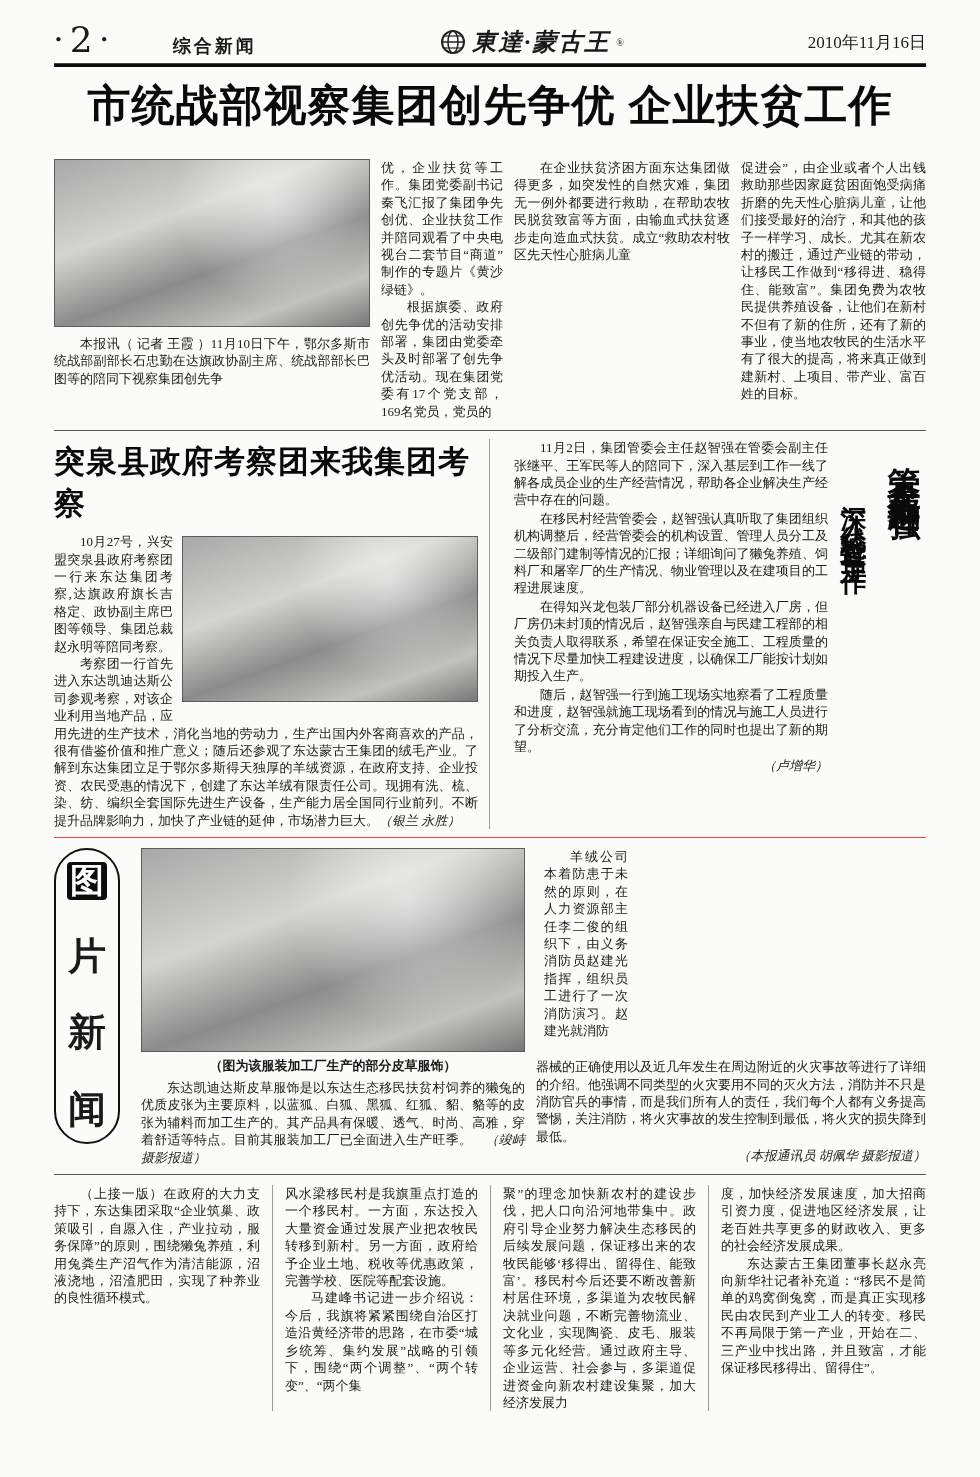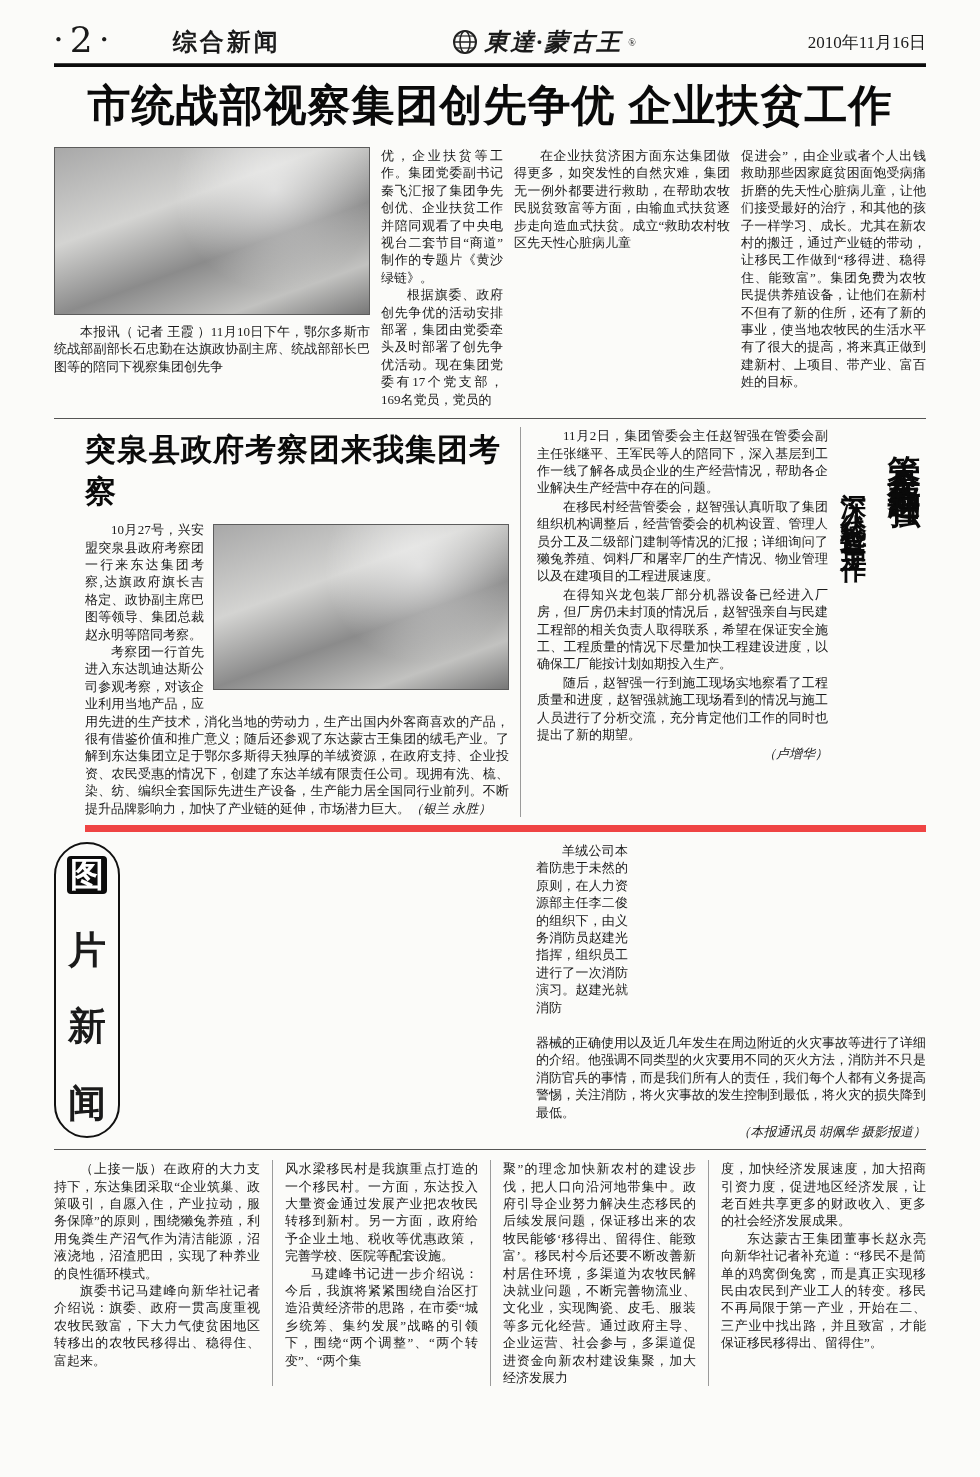--- a/index.html
+++ b/index.html
@@ -11,31 +11,31 @@
   .page {
     width:980px; min-height:1477px; background:#fbfbf9;
     padding:14px 54px 0 54px; position:relative;
   }
 
   
   .hdr { display:flex; align-items:flex-end; height:44px; }
   .pagenum { display:flex; align-items:center; gap:7px; font-family:"DejaVu Serif",serif; }
   .pagenum .dot { font-size:15px; }
   .pagenum .num { font-size:36px; line-height:1; }
-  .section-name { font-family:"Liberation Sans","DejaVu Sans",sans-serif; font-weight:bold; font-size:24px; margin-left:64px; letter-spacing:3px; }
+  .section-name { font-family:"Liberation Sans","DejaVu Sans",sans-serif; font-weight:bold; font-size:18px; margin-left:64px; letter-spacing:3px; }
   .masthead { flex:1; display:flex; justify-content:center; align-items:center; gap:6px; }
   .masthead .brand { font-size:24px; font-weight:bold; font-style:italic; letter-spacing:2px; font-family:"Liberation Serif",serif; }
   .masthead sup { font-size:10px; }
   .hdate { font-family:Liberation Serif, serif; font-size:17px; padding-bottom:4px; }
   .hdr-rule { margin-top:5px; border-top:1px solid #444; border-bottom:3px solid #0c0c0c; height:4px; }
 
   
   .h1 {
     text-align:center; font-family:"Liberation Sans","DejaVu Sans",sans-serif;
-    font-weight:900; font-size:43px; letter-spacing:1px; margin:10px 0 8px 0; color:#0a0a0a;
+    font-weight:900; font-size:43px; letter-spacing:1px; margin:10px 0 20px 0; color:#0a0a0a;
   }
   .h2 {
     font-family:"Liberation Sans","DejaVu Sans",sans-serif; font-weight:900;
     font-size:31px; letter-spacing:1px; margin:2px 0 8px 0; color:#0a0a0a;
   }
 
   
   .bt { font-size:13px; line-height:1.34; text-align:justify; }
   .ind { text-indent:2em; }
   .byline { font-size:13px; font-style:italic; }
@@ -48,41 +48,41 @@
     background:
       radial-gradient(circle at 70% 25%, rgba(255,255,255,.55), rgba(255,255,255,0) 40%),
       linear-gradient(160deg,#a8a8a8 0%,#d4d4d2 35%,#8b8b8b 60%,#c2c2c0 82%,#777 100%);
   }
 
   
   .a1 { display:grid; grid-template-columns:316px 122px 216px 1fr; column-gap:11px; padding:4px 0 10px 0; border-bottom:1px solid #555; }
   .a1-photo { width:100%; height:168px; margin-bottom:8px; }
 
   
-  .mid { display:grid; grid-template-columns:436px 1fr; column-gap:16px; padding:8px 0 8px 0; border-bottom:7px solid #ef4444;margin-left:31px; }
+  .mid { display:grid; grid-template-columns:436px 1fr; column-gap:24px; padding:8px 0 8px 0; border-bottom:1px solid #ef4444; }
   .a2 { border-right:1px solid #9a9a9a; padding-right:11px; }
   .a2-photo { float:right; width:296px; height:166px; margin:3px 0 6px 9px; }
   .a3 { display:flex; gap:9px; }
   .a3-text { flex:1; }
   .a3 .bt p { margin-bottom:1px; }
   .vt { writing-mode:vertical-rl; text-orientation:upright; font-family:"Liberation Sans","DejaVu Sans",sans-serif; font-weight:900; color:#0a0a0a; }
   .vt2 { font-size:26px; letter-spacing:7px; padding-top:46px; }
   .vt1 { font-size:33px; letter-spacing:6px; padding-top:2px; }
 
   
   .pn { display:grid; grid-template-columns:76px 384px 92px 1fr; column-gap:11px;
         grid-template-areas:"banner left mid right" "banner left cont cont";
         padding:10px 0 8px 0; border-bottom:1px solid #555; }
   .pn-banner { grid-area:banner; border:2px solid #111; border-radius:34px; width:66px; height:296px;
                display:flex; flex-direction:column; align-items:center; justify-content:space-between; padding:12px 0; }
   .pn-banner .bc { font-family:"Liberation Sans","DejaVu Sans",sans-serif; font-weight:900; font-size:38px; line-height:1.05; }
   .pn-banner .bc.first { background:#0c0c0c; color:#fff; padding:1px 3px; border-radius:4px; font-size:34px; }
   .pn-left { grid-area:left; }
   .pn-photo1 { width:100%; height:204px; }
-  .pn-mid { grid-area:mid; }
+  .pn-mid { grid-area:mid;margin-left:8px; }
   .pn-right { grid-area:right; }
   .pn-photo2 { width:100%; height:168px; margin-top:8px; }
   .pn-cont { grid-area:cont; margin-top:18px; }
 
   
   .bot { display:grid; grid-template-columns:repeat(4,1fr); padding:10px 0 14px 0; }
   .bot .col { padding:0 12px; }
   .bot .col + .col { border-left:1px solid #9a9a9a; }
   .bot .col:first-child { padding-left:0; }
   .bot .col:last-child { padding-right:0; }
@@ -158,36 +158,40 @@
   </section>
 
   <section class="pn">
     <div class="pn-banner">
       <span class="bc first">图</span>
       <span class="bc">片</span>
       <span class="bc">新</span>
       <span class="bc">闻</span>
     </div>
 
+    <div class="pn-left">
+      <div class="photo pn-photo1"></div>
+      <p class="caption">（图为该服装加工厂生产的部分皮草服饰）</p>
+      <p class="bt ind"><span>东达凯迪达斯皮草服饰是以东达生态移民扶贫村饲养的獭兔的优质皮张为主要原料，以蓝狐、白狐、黑狐、红狐、貂、貉等的皮张为辅料而加工生产的。其产品具有保暖、透气、时尚、高雅，穿着舒适等特点。目前其服装加工厂已全面进入生产旺季。</span>　<span class="byline">（竣峙 摄影报道）</span></p>
+    </div>
 
     <div class="pn-mid">
       <p class="bt ind">羊绒公司本着防患于未然的原则，在人力资源部主任李二俊的组织下，由义务消防员赵建光指挥，组织员工进行了一次消防演习。赵建光就消防</p>
     </div>
 
 
     <div class="pn-cont">
       <p class="bt">器械的正确使用以及近几年发生在周边附近的火灾事故等进行了详细的介绍。他强调不同类型的火灾要用不同的灭火方法，消防并不只是消防官兵的事情，而是我们所有人的责任，我们每个人都有义务提高警惕，关注消防，将火灾事故的发生控制到最低，将火灾的损失降到最低。</p>
       <p class="byline-right">（本报通讯员 胡佩华 摄影报道）</p>
     </div>
   </section>
 
   <section class="bot">
     <div class="col">
       <p class="bt ind">（上接一版）在政府的大力支持下，东达集团采取“企业筑巢、政策吸引，自愿入住，产业拉动，服务保障”的原则，围绕獭兔养殖，利用兔粪生产沼气作为清洁能源，沼液浇地，沼渣肥田，实现了种养业的良性循环模式。</p>
-      <p class="bt ind">旗委书记马建峰向新华社记者介绍说：旗委、政府一贯高度重视农牧民致富，下大力气使贫困地区转移出的农牧民移得出、稳得住、富起来。</p>
     </div>
     <div class="col">
       <p class="bt">风水梁移民村是我旗重点打造的一个移民村。一方面，东达投入大量资金通过发展产业把农牧民转移到新村。另一方面，政府给予企业土地、税收等优惠政策，完善学校、医院等配套设施。</p>
       <p class="bt ind">马建峰书记进一步介绍说：今后，我旗将紧紧围绕自治区打造沿黄经济带的思路，在市委“城乡统筹、集约发展”战略的引领下，围绕“两个调整”、“两个转变”、“两个集</p>
     </div>
     <div class="col">
       <p class="bt">聚”的理念加快新农村的建设步伐，把人口向沿河地带集中。政府引导企业努力解决生态移民的后续发展问题，保证移出来的农牧民能够‘移得出、留得住、能致富’。移民村今后还要不断改善新村居住环境，多渠道为农牧民解决就业问题，不断完善物流业、文化业，实现陶瓷、皮毛、服装等多元化经营。通过政府主导、企业运营、社会参与，多渠道促进资金向新农村建设集聚，加大经济发展力</p>
     </div>
     <div class="col">
       <p class="bt">度，加快经济发展速度，加大招商引资力度，促进地区经济发展，让老百姓共享更多的财政收入、更多的社会经济发展成果。</p>

